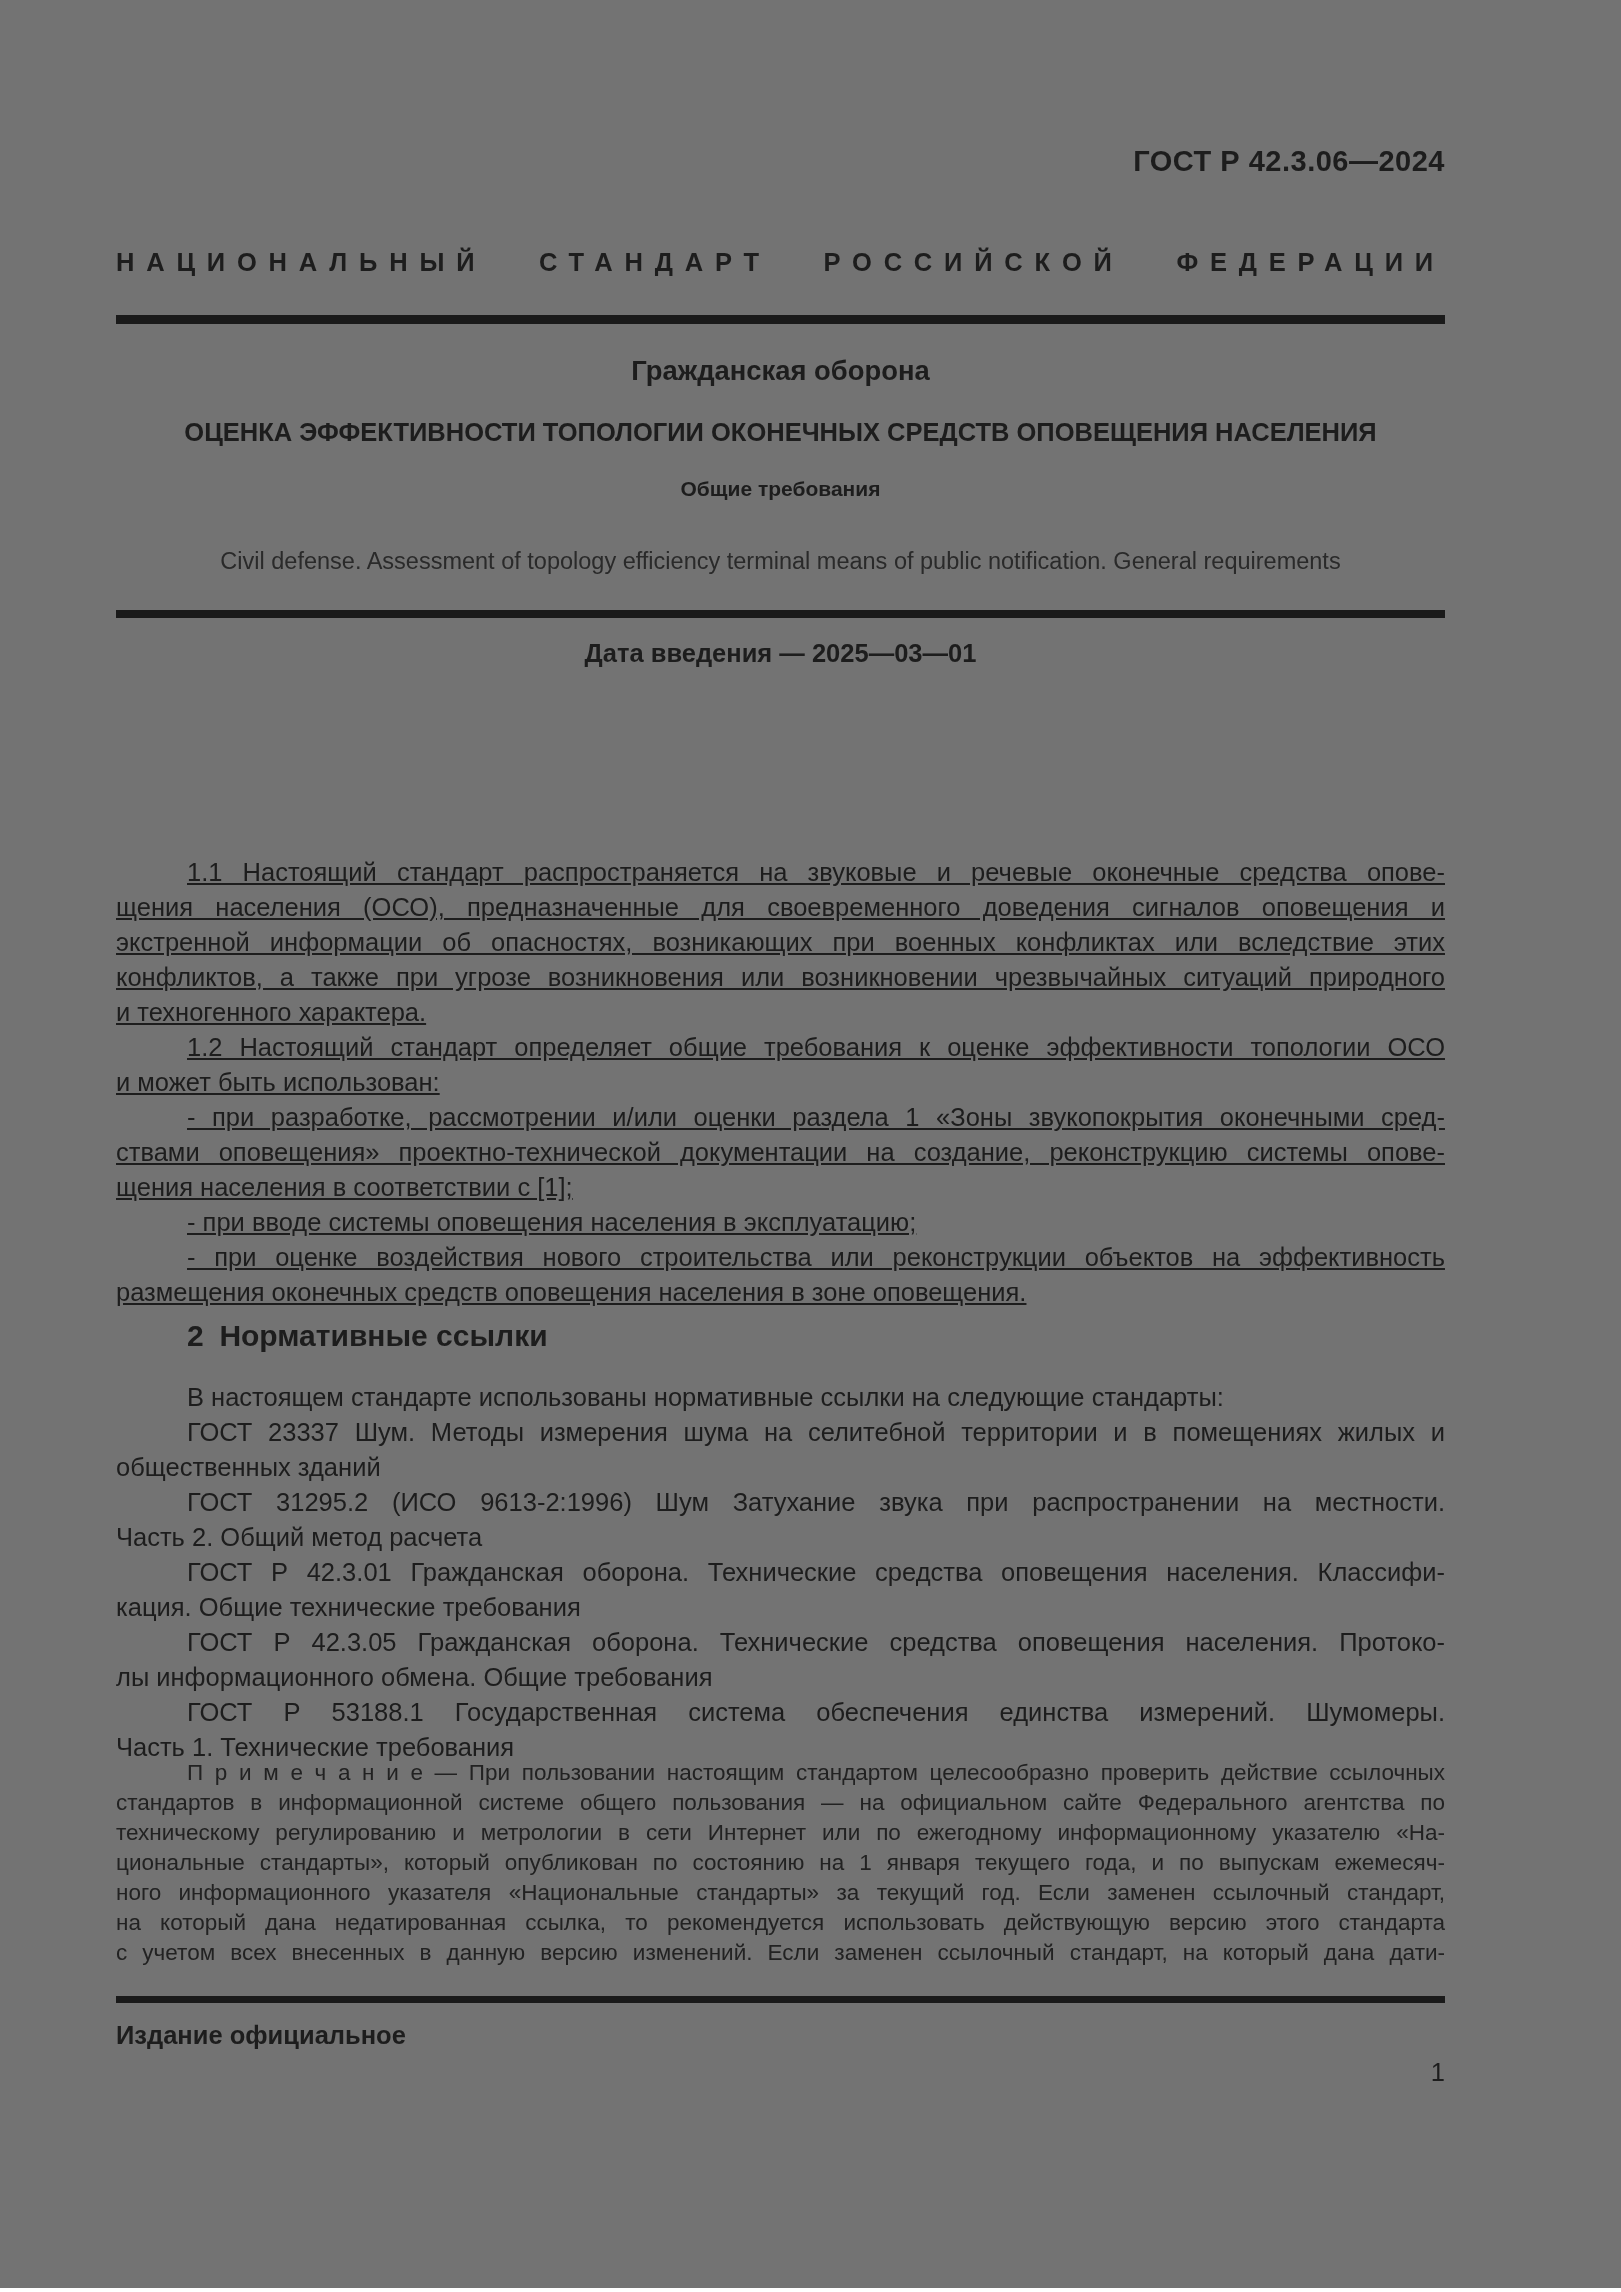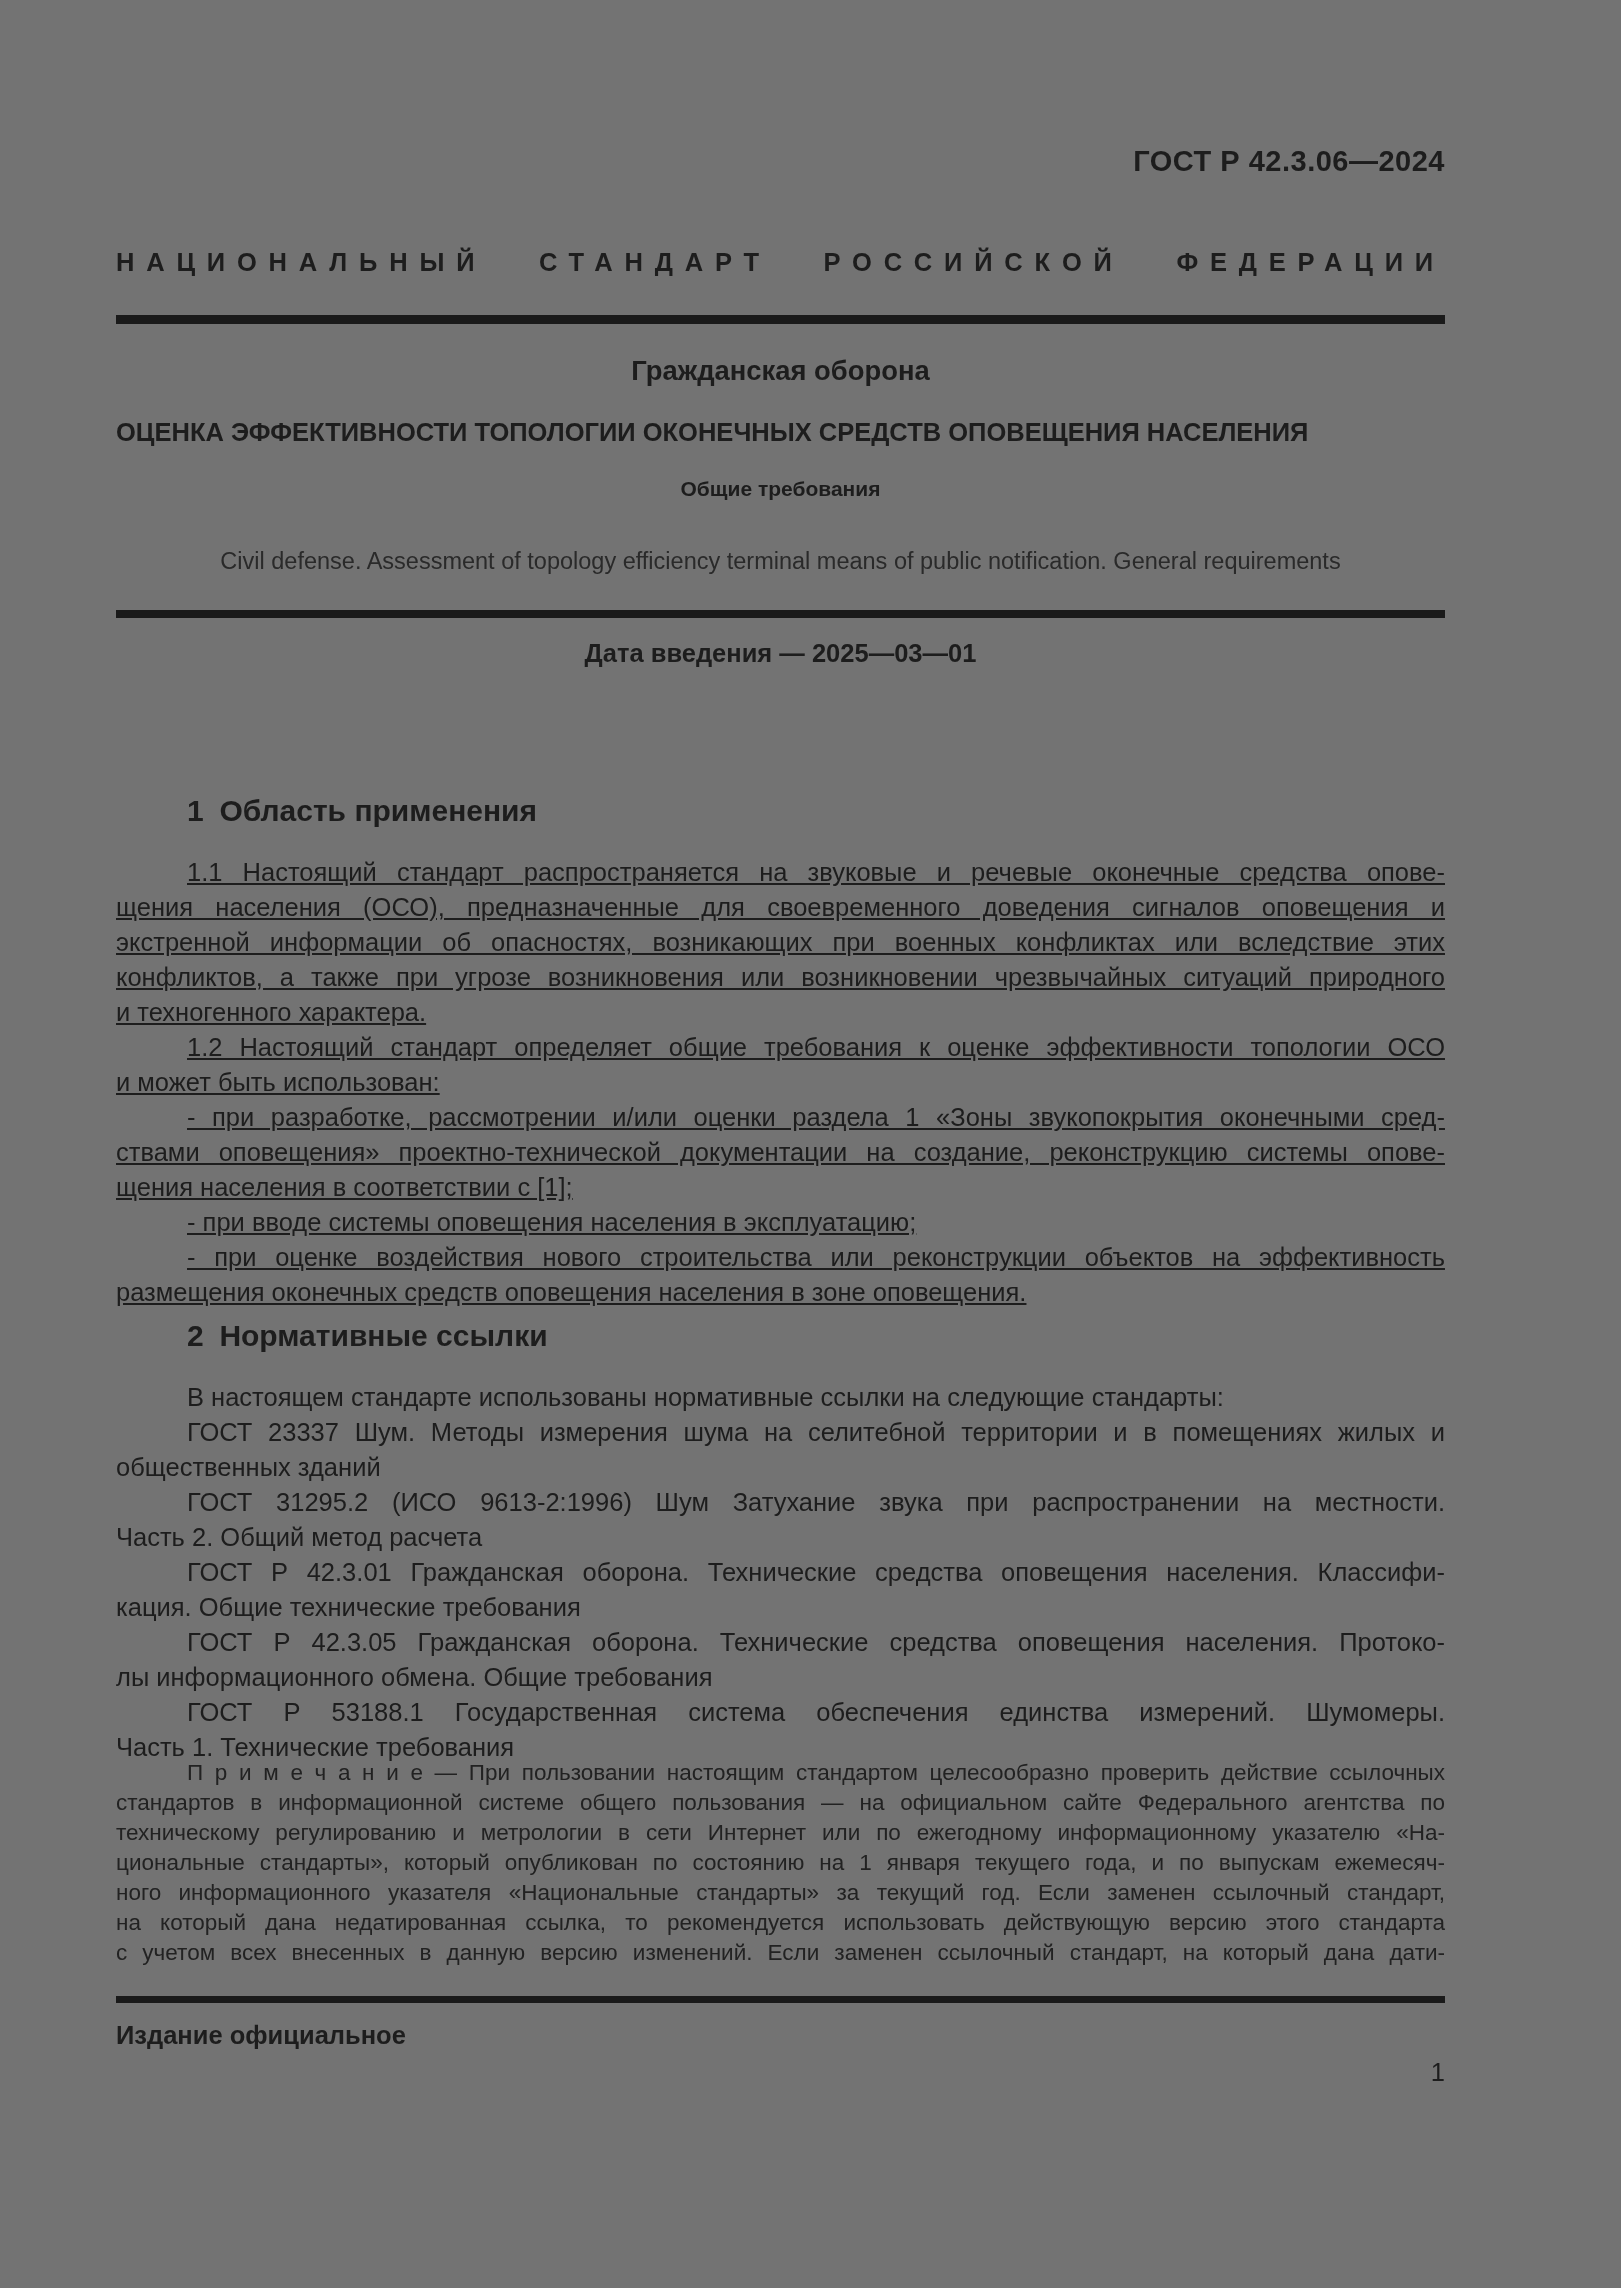--- a/index.html
+++ b/index.html
@@ -23,21 +23,21 @@
     letter-spacing:11.8px;
     text-align:justify; text-align-last:justify;
     white-space:nowrap;
   }
   .rule { position:absolute; left:116px; width:1329px; background:#1a1a1a; }
   .rule-1 { top:315px; height:8.8px; }
   .rule-2 { top:610px; height:7.8px; }
   .rule-3 { top:1996px; height:6.9px; }
 
   .subject   { top:355px; text-align:center; font-size:27.4px; font-weight:bold; }
-  .title-main{ top:418px; font-size:25.5px; font-weight:bold; white-space:nowrap; }
+  .title-main{ top:418px; text-align:center; font-size:25.5px; font-weight:bold; white-space:nowrap; }
   .title-sub { top:477px; text-align:center; font-size:21px; font-weight:bold; }
   .title-en  { top:548px; text-align:center; font-size:23.5px; color:#2a2a2a; }
 
   .intro-date { top:639px; text-align:center; font-size:25.5px; font-weight:bold; }
 
   .sec-heading {
     font-size:30px; font-weight:bold;
     padding-left:71px;
   }
   .sec-heading .num { margin-right:15.7px; }
@@ -70,23 +70,20 @@
 
   <div class="col subject">Гражданская оборона</div>
   <div class="col title-main">ОЦЕНКА ЭФФЕКТИВНОСТИ ТОПОЛОГИИ ОКОНЕЧНЫХ СРЕДСТВ ОПОВЕЩЕНИЯ НАСЕЛЕНИЯ</div>
   <div class="col title-sub">Общие требования</div>
   <div class="col title-en">Civil defense. Assessment of topology efficiency terminal means of public notification. General requirements</div>
 
   <div class="rule rule-2"></div>
 
   <div class="col intro-date">Дата введения — 2025—03—01</div>
 
-  <div class="col sec-heading sec1-heading">
-    <span class="num">1</span><span>Область применения</span>
-  </div>
   <div class="col body-text sec1-body">
       <div class="para">
         <div class="line first jl">1.1 Настоящий стандарт распространяется на звуковые и речевые оконечные средства опове-</div>
         <div class="line jl">щения населения (ОСО), предназначенные для своевременного доведения сигналов оповещения и</div>
         <div class="line jl">экстренной информации об опасностях, возникающих при военных конфликтах или вследствие этих</div>
         <div class="line jl">конфликтов, а также при угрозе возникновения или возникновении чрезвычайных ситуаций природного</div>
         <div class="line">и техногенного характера.</div>
       </div>
       <div class="para">
         <div class="line first jl">1.2 Настоящий стандарт определяет общие требования к оценке эффективности топологии ОСО</div>

